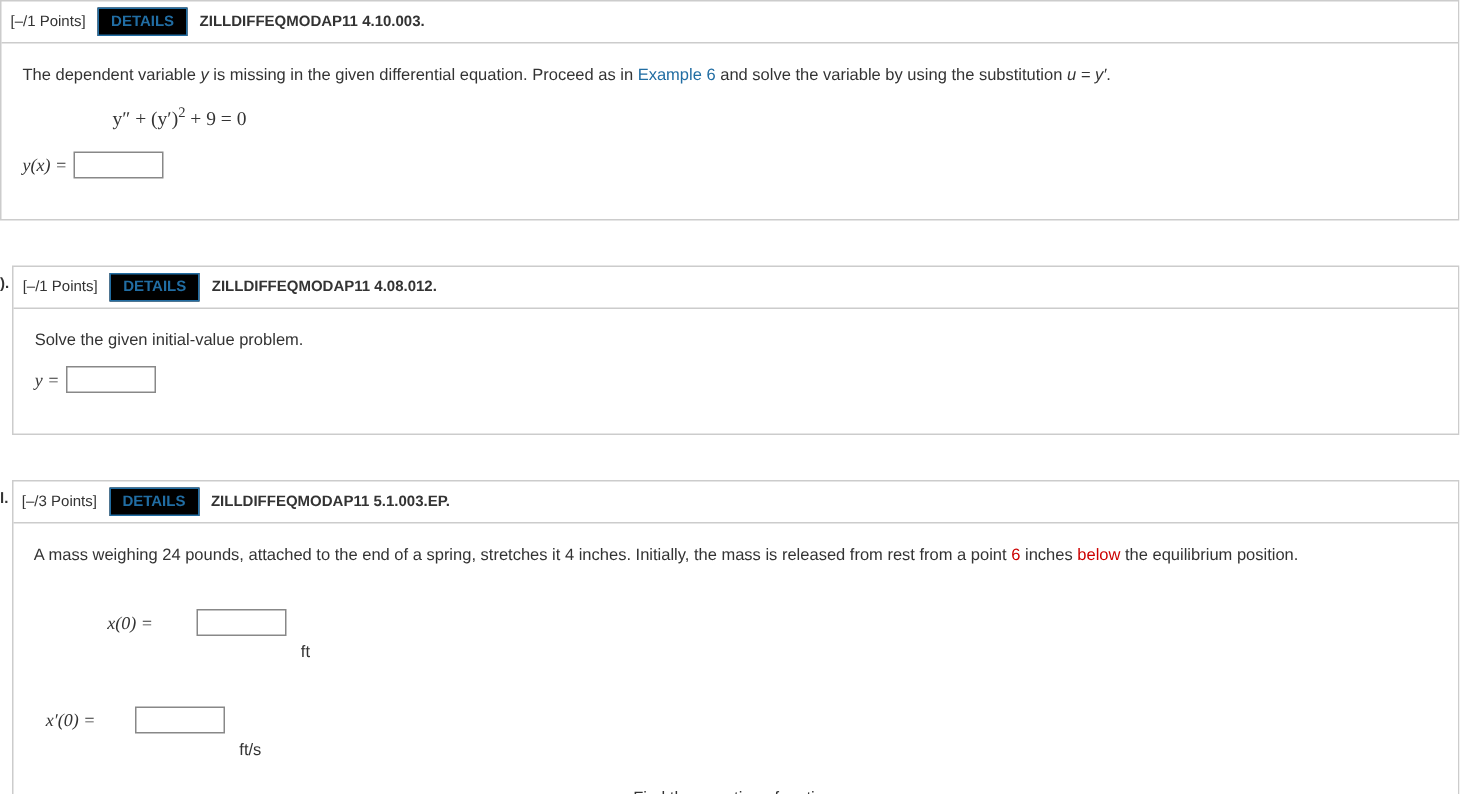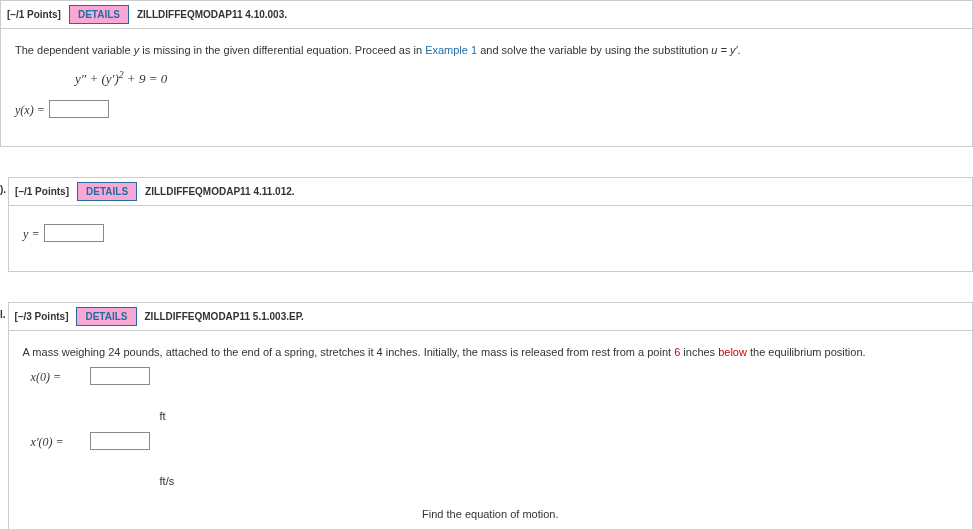--- a/index.html
+++ b/index.html
@@ -17,55 +17,54 @@
     background: #fff;
   }
   .header-row {
     display: flex;
     align-items: center;
     gap: 8px;
     padding: 4px 6px;
     border-bottom: 1px solid #ccc;
   }
   .points {
-    font-weight: bold;
+    font-weight: normal;
     font-size: 10px;
   }
   .details-btn {
     border: 1px solid #216da3;
     color: #216da3;
-    background: #f9a8d4;
+    background: #000000;
     font-size: 10px;
     font-weight: bold;
     padding: 3px 8px;
     cursor: pointer;
     font-family: inherit;
   }
   .source {
     font-size: 10px;
     font-weight: bold;
     color: #333;
   }
   .content {
     padding: 12px 14px 20px 14px;
     line-height: 1.7;
   }
   .eq-line {
     margin: 8px 0 10px 60px;
-    font-style: italic;
     font-family: 'Times New Roman', serif;
     font-size: 13px;
   }
   .answer-line {
     margin: 6px 0;
     font-style: italic;
     font-family: 'Times New Roman', serif;
     font-size: 12px;
     display:flex;
-    align-items:flex-start;
+    align-items:center;
     gap:4px;
   }
   .answer-input {
     border: 1px solid #888;
     background: #fff;
     height: 18px;
     width: 60px;
     font-size: 11px;
     padding: 0 2px;
   }
@@ -95,42 +94,43 @@
 
 <div class="outer-row">
   <div class="question-block" style="flex:1;">
     <div class="header-row">
       <span class="points">[–/1 Points]</span>
       <button class="details-btn">DETAILS</button>
       <span class="source">ZILLDIFFEQMODAP11 4.10.003.</span>
     </div>
     <div class="content">
       <div>
-        <span>The dependent variable </span><i>y</i><span> is missing in the given differential equation. Proceed as in </span><span class="link">Example 1</span><span> and solve the variable by using the substitution </span><i><span>u = y′</span></i><span>.</span>
+        <span>The dependent variable </span><i>y</i><span> is missing in the given differential equation. Proceed as in </span><span class="link">Example 6</span><span> and solve the variable by using the substitution </span><i><span>u = y′</span></i><span>.</span>
       </div>
       <div class="eq-line">
         <span>y″ + (y′)</span><sup>2</sup><span> + 9 = 0</span>
       </div>
       <div class="answer-line">
         <span>y(x) = </span>
         <input class="answer-input" style="">
       </div>
     </div>
   </div>
 </div>
 
 <div class="outer-row">
   <span class="cut-prefix">). </span>
   <div class="question-block" style="flex:1;">
     <div class="header-row">
       <span class="points">[–/1 Points]</span>
       <button class="details-btn">DETAILS</button>
-      <span class="source">ZILLDIFFEQMODAP11 4.11.012.</span>
+      <span class="source">ZILLDIFFEQMODAP11 4.08.012.</span>
     </div>
     <div class="content">
+      <div>Solve the given initial-value problem.</div>
       <div class="answer-line">
         <span>y = </span>
         <input class="answer-input" style="">
       </div>
     </div>
   </div>
 </div>
 
 <div class="outer-row">
   <span class="cut-prefix">l. </span>
@@ -138,21 +138,21 @@
     <div class="header-row">
       <span class="points">[–/3 Points]</span>
       <button class="details-btn">DETAILS</button>
       <span class="source">ZILLDIFFEQMODAP11 5.1.003.EP.</span>
     </div>
     <div class="content">
       <div>
         <span>A mass weighing 24 pounds, attached to the end of a spring, stretches it 4 inches. Initially, the mass is released from rest from a point </span><span class="red">6</span><span> inches </span><span class="red">below</span><span> the equilibrium position.</span>
       </div>
       <div class="answer-line" style="margin-left:8px;">
-        <span style="width:55px;">x(0)  = </span>
+        <span style="width:55px;margin-left:41px;">x(0)  = </span>
         <input class="answer-input" style="">
         <span class="unit">ft</span>
       </div>
       <div class="answer-line" style="margin-left:8px;">
         <span style="width:55px;">x′(0)  = </span>
         <input class="answer-input" style="">
         <span class="unit">ft/s</span>
       </div>
       <div style="margin-top:14px;text-align:center;">Find the equation of motion.</div>
 

